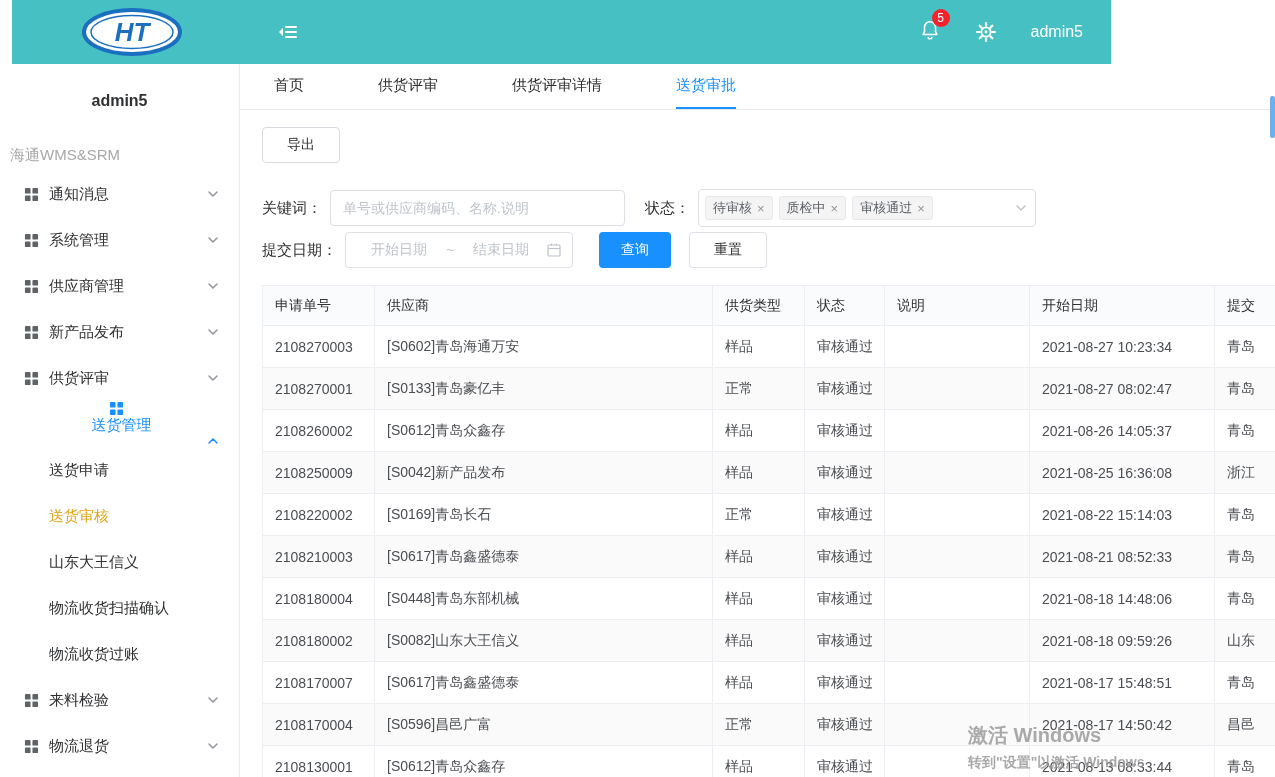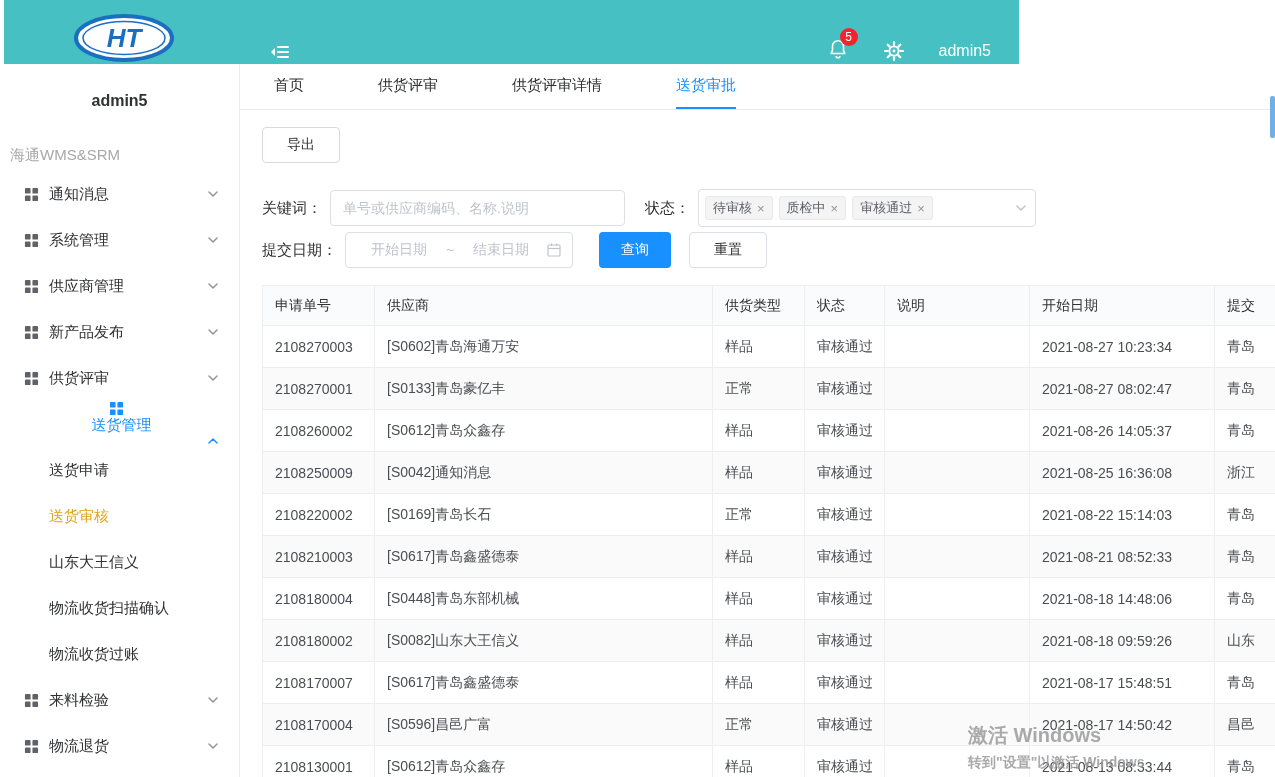--- a/index.html
+++ b/index.html
@@ -1,21 +1,21 @@
 <!DOCTYPE html>
 <html style="--topbar: #47c0c4; --accent: #1890ff; --submenu-active: #dfa418; --badge: #f5222d;"><head>
 <meta charset="utf-8">
 <style>
   * { margin:0; padding:0; box-sizing:border-box; }
   html,body { width:1275px; height:777px; overflow:hidden;
     font-family:"Liberation Sans","DejaVu Sans",sans-serif; background:#fff; color:#303133; }
 
   
-  .topbar { position:fixed; top:0; left:4px; width:1015px; height:64px;
-    background:var(--topbar,#47c0c4); display:flex; align-items:flex-end; z-index:20; }
+  .topbar { position:fixed; top:0; left:12px; width:1099px; height:64px;
+    background:var(--topbar,#47c0c4); display:flex; align-items:center; z-index:20; }
   .logo-zone { width:240px; display:flex; justify-content:center; align-items:center; }
   .fold { margin-left:24px; cursor:pointer; display:flex; align-items:center; }
   .top-right { margin-left:auto; display:flex; align-items:center; gap:34px; padding-right:28px; }
   .bell-wrap { position:relative; display:flex; cursor:pointer; }
   .badge { position:absolute; top:-10px; right:-9px; min-width:18px; height:18px;
     background:var(--badge,#f5222d); color:#fff; font-size:12px; line-height:18px;
     text-align:center; border-radius:9px; padding:0 4px; }
   .top-user { color:#fff; font-size:16px; cursor:pointer; }
 
   
@@ -380,21 +380,21 @@
               <td>2108260002</td>
               <td>[S0612]青岛众鑫存</td>
               <td>样品</td>
               <td>审核通过</td>
               <td></td>
               <td>2021-08-26 14:05:37</td>
               <td>青岛</td>
             </tr>
             <tr>
               <td>2108250009</td>
-              <td>[S0042]通知消息</td>
+              <td>[S0042]新产品发布</td>
               <td>样品</td>
               <td>审核通过</td>
               <td></td>
               <td>2021-08-25 16:36:08</td>
               <td>浙江</td>
             </tr>
             <tr>
               <td>2108220002</td>
               <td>[S0169]青岛长石</td>
               <td>正常</td>

